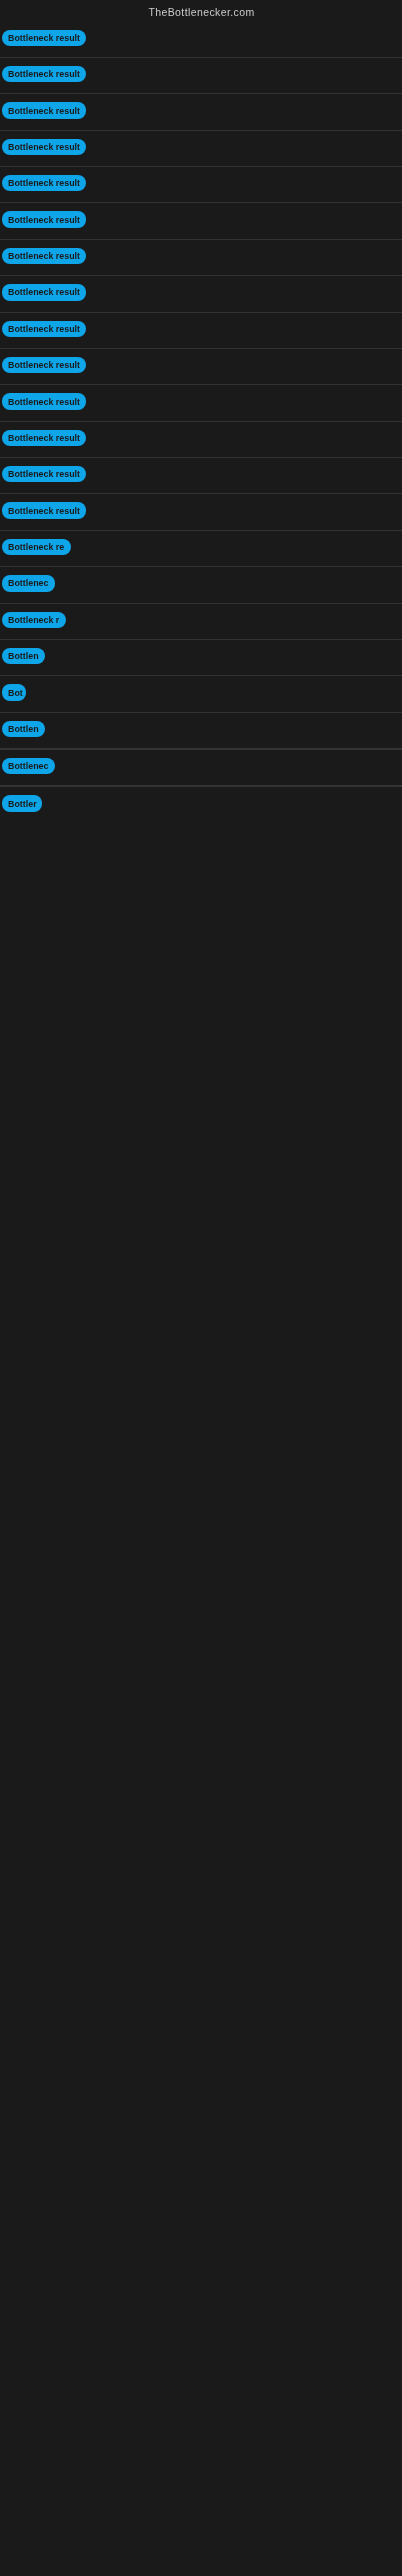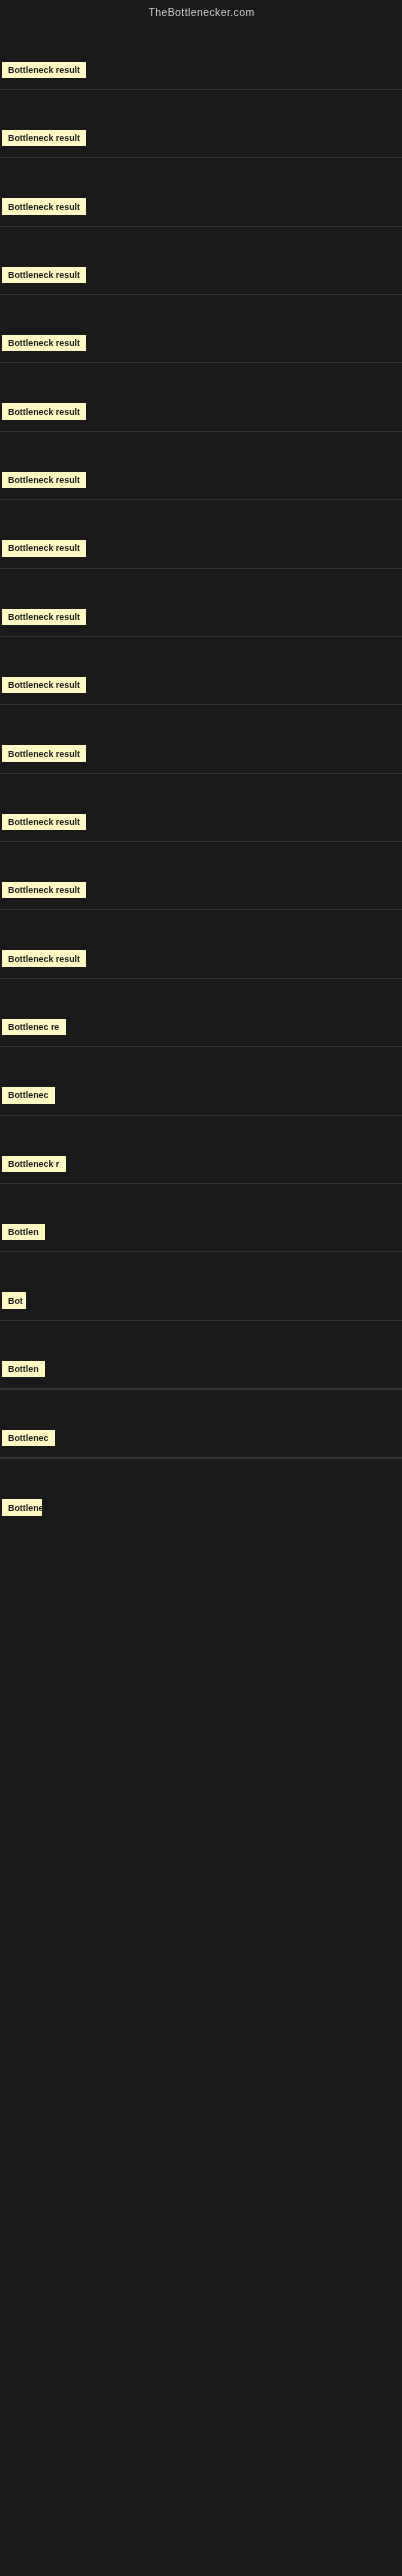--- a/index.html
+++ b/index.html
@@ -23,30 +23,29 @@
       font-size: 10.5px;
       letter-spacing: 0.4px;
     }
 
     .bottleneck-container {
       padding: 0 0 0 0;
     }
 
     .bottleneck-badge {
       display: inline-block;
-      background-color: #fef9c3;
+      background-color: #0ea5e9;
       color: #1a1a1a;
       font-size: 8.9px;
       font-weight: bold;
       padding: 3.2px 6.4px;
-      border-radius: 0;
+      border-radius: 8px;
       white-space: nowrap;
       overflow: hidden;
       text-overflow: clip;
-      margin-top: 32px;
     }
 
     .separator {
       border: none;
       border-top: 0.8px solid #333;
       margin: 0;
     }
   </style>
 </head>
 <body>
@@ -77,31 +76,31 @@
     <div style="padding: 8px 0px 8px 1.6px;"><span class="bottleneck-badge" style="max-width: 97px;">Bottleneck result</span></div>
     <hr class="separator">
     <div style="padding: 8px 0px 8px 1.6px;"><span class="bottleneck-badge" style="max-width: 97px;">Bottleneck result</span></div>
     <hr class="separator">
     <div style="padding: 8px 0px 8px 1.6px;"><span class="bottleneck-badge" style="max-width: 95px;">Bottleneck result</span></div>
     <hr class="separator">
     <div style="padding: 8px 0px 8px 1.6px;"><span class="bottleneck-badge" style="max-width: 93px;">Bottleneck result</span></div>
     <hr class="separator">
     <div style="padding: 8px 0px 8px 1.6px;"><span class="bottleneck-badge" style="max-width: 90px;">Bottleneck result</span></div>
     <hr class="separator">
-    <div style="padding: 8px 0px 8px 1.6px;"><span class="bottleneck-badge" style="max-width: 72px;">Bottlenec re</span></div>
+    <div style="padding: 8px 0px 8px 1.6px;"><span class="bottleneck-badge" style="max-width: 72px;">Bottleneck re</span></div>
     <hr class="separator">
     <div style="padding: 8px 0px 8px 1.6px;"><span class="bottleneck-badge" style="max-width: 58px;">Bottlenec</span></div>
     <hr class="separator">
     <div style="padding: 8px 0px 8px 1.6px;"><span class="bottleneck-badge" style="max-width: 64px;">Bottleneck r</span></div>
     <hr class="separator">
     <div style="padding: 8px 0px 8px 1.6px;"><span class="bottleneck-badge" style="max-width: 47px;">Bottlen</span></div>
     <hr class="separator">
     <div style="padding: 8px 0px 8px 1.6px;"><span class="bottleneck-badge" style="max-width: 24px;">Bot</span></div>
     <hr class="separator">
     <div style="padding: 8px 0px 8px 1.6px;"><span class="bottleneck-badge" style="max-width: 50px;">Bottlen</span></div>
     <hr class="separator">
     <hr class="separator">
     <div style="padding: 8px 0px 8px 1.6px;"><span class="bottleneck-badge" style="max-width: 56px;">Bottlenec</span></div>
     <hr class="separator">
     <hr class="separator">
-    <div style="padding: 8px 0px 8px 1.6px;"><span class="bottleneck-badge" style="max-width: 40px;">Bottlene</span></div>
+    <div style="padding: 8px 0px 8px 1.6px;"><span class="bottleneck-badge" style="max-width: 40px;">Bottler</span></div>
   </div>
 
 
 </body></html>

